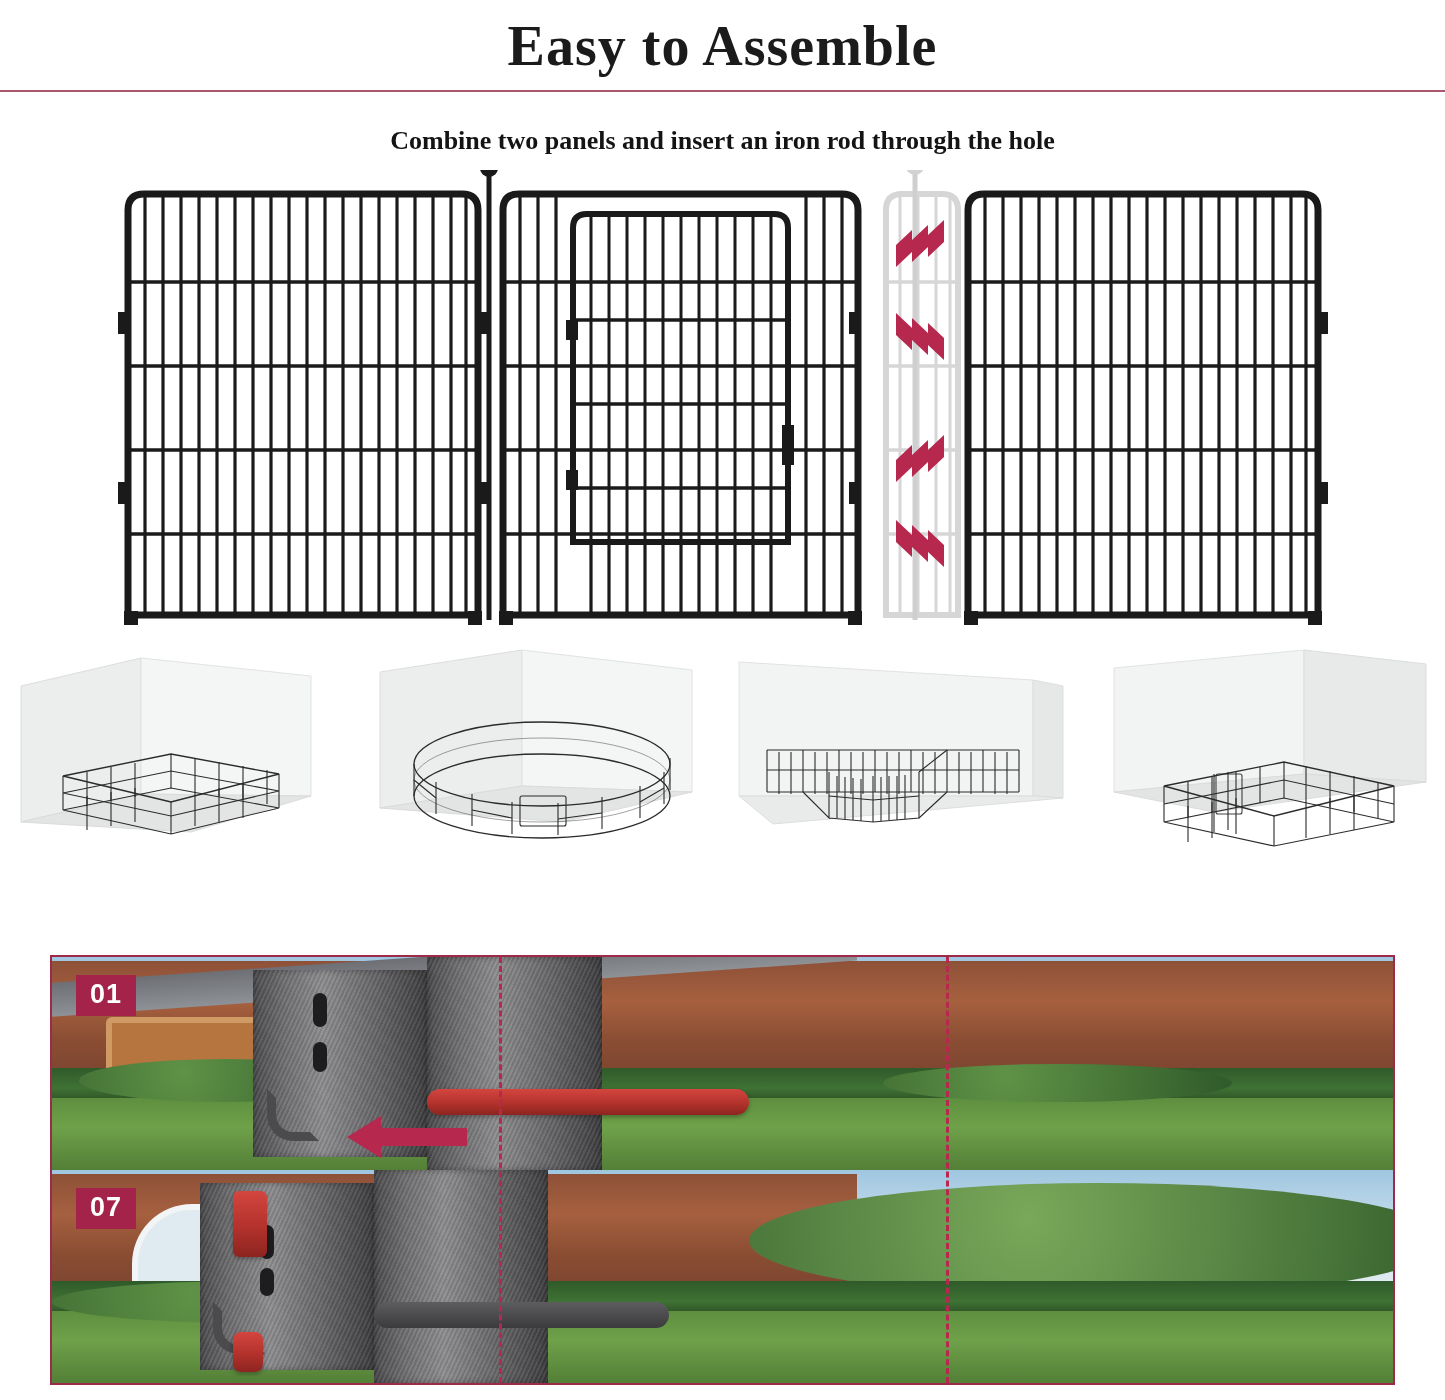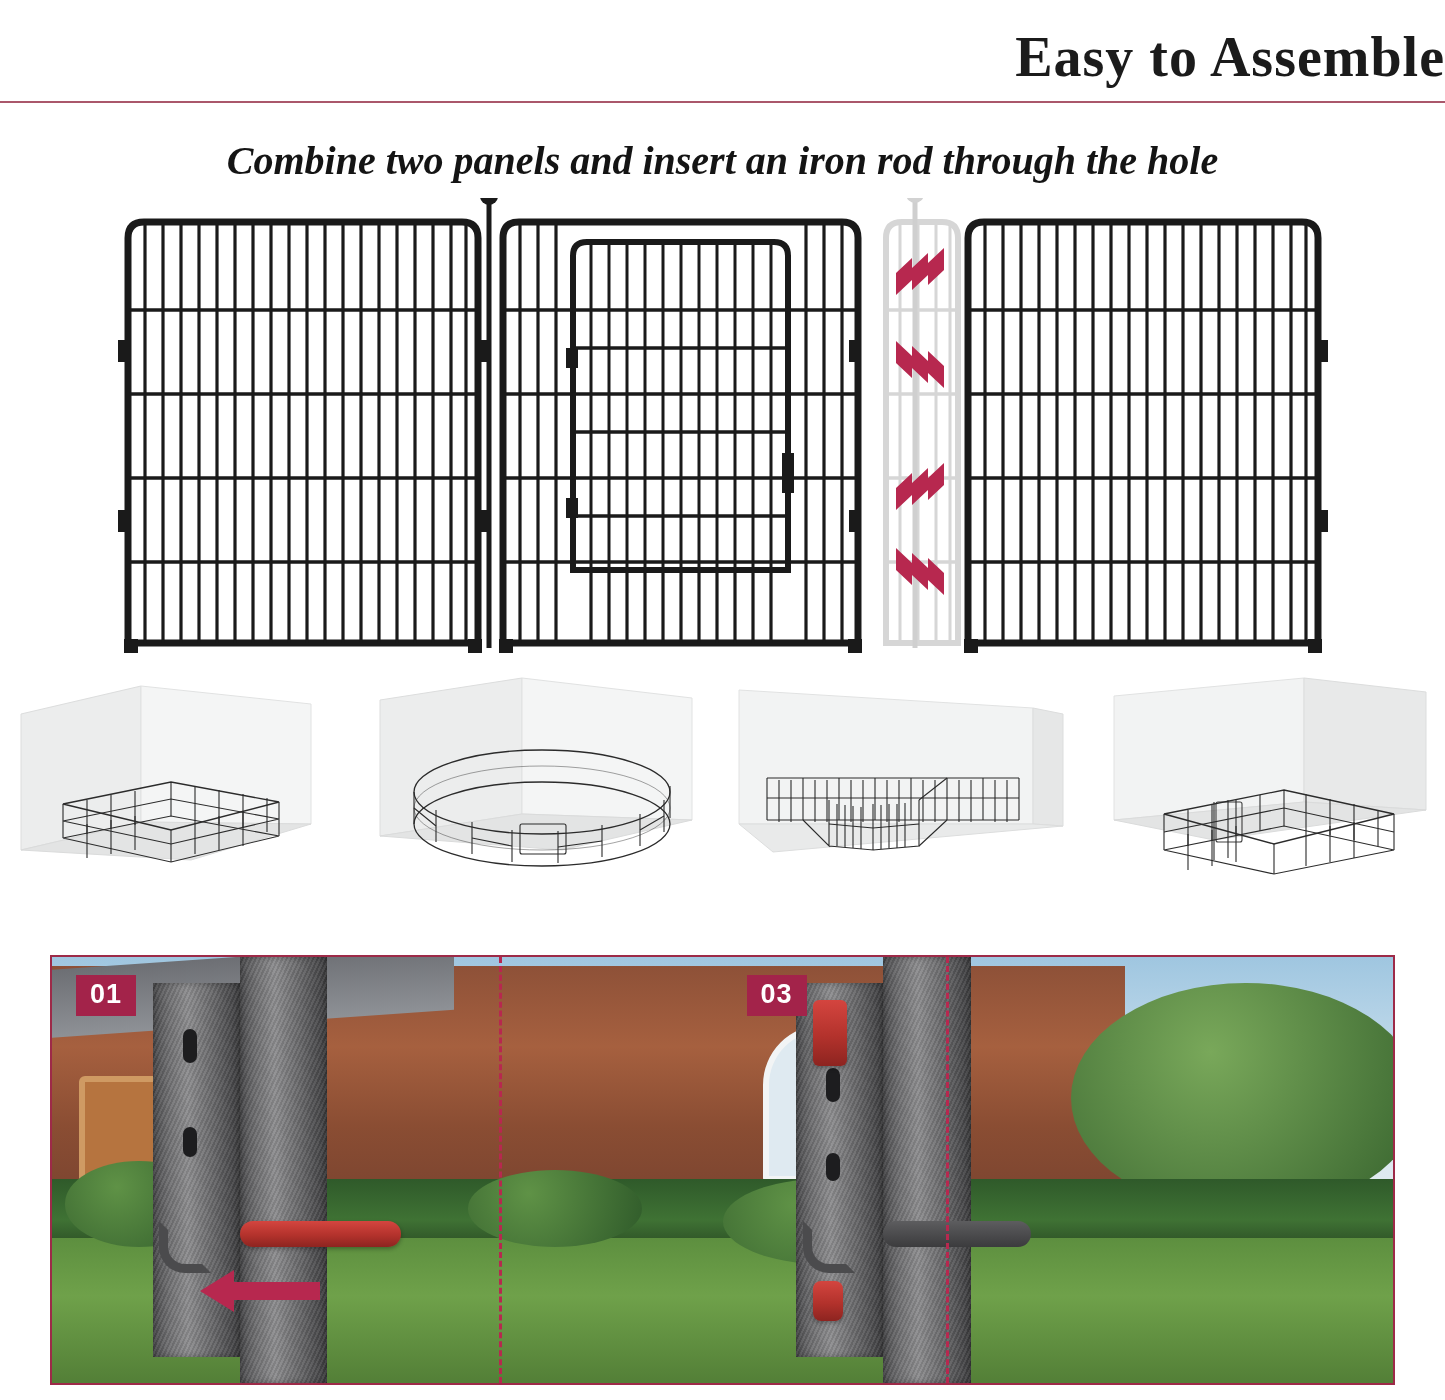--- a/index.html
+++ b/index.html
@@ -7,38 +7,37 @@
     width:1445px;height:1400px;
     background:#ffffff;
     font-family:"Liberation Serif", serif;
     overflow:hidden;
     position:relative;
   }
   .page{position:relative;width:1445px;height:1400px;}
 
   
   .title{
-    text-align:right;
+    text-align:center;
     font-family:"Liberation Serif", serif;
     font-weight:bold;
     font-size:56px;
     letter-spacing:1px;
     color:#1b1b1b;
-    padding-top:19px;
+    padding-top:8px;
     line-height:76px;
   }
   .title-rule{
     width:1445px;height:2px;background:#8e1f3a;opacity:.75;margin-top:6px;
   }
   .subtitle{
     text-align:center;
     font-family:"Liberation Serif", serif;
     font-weight:bold;
-    font-style:italic;
-    font-size:40px;
+    font-size:26px;
     color:#141414;
     margin-top:34px;
   }
 
   
   .panels-wrap{position:relative;width:1445px;height:470px;margin-top:14px;}
   svg{display:block;}
 
   
   .configs{
@@ -51,20 +50,21 @@
 
   
   .photo-strip{
     position:absolute;
     left:50px;top:955px;
     width:1345px;height:430px;
     border:2px solid #9d2a48;
     box-sizing:border-box;
     overflow:hidden;
     display:flex;
+    flex-direction:column;
   }
   .photo-cell{position:relative;flex:1;overflow:hidden;}
   .badge{
     position:absolute;top:18px;left:24px;
     background:#a3234a;color:#fff;
     font-family:"Liberation Sans", sans-serif;
     font-weight:bold;font-size:27px;
     padding:4px 14px 6px 14px;
     letter-spacing:1px;
     z-index:6;
@@ -433,21 +433,21 @@
     <div class="photo-cell">
       <div class="scene">
         <div class="sky"></div>
         <div class="house" style="left:-10%;width:70%;"></div>
         <div class="window" style="left:6%;top:16%;width:22%;height:34%;"></div>
         <div class="tree" style="left:52%;top:6%;width:52%;height:54%;"></div>
         <div class="hedge"></div>
         <div class="lawn"></div>
         <div class="bush" style="left:0%;top:52%;width:30%;height:20%;"></div>
       </div>
-      <div class="badge">03</div>
+      <div class="badge">07</div>
       <div class="post textured" style="left:24%;top:0;width:13%;height:100%;"></div>
       <div class="post textured" style="left:11%;top:6%;width:13%;height:88%;"></div>
       <div class="slot" style="left:15.5%;top:26%;width:14px;height:34px;border-radius:8px;"></div>
       <div class="slot" style="left:15.5%;top:46%;width:14px;height:28px;border-radius:8px;"></div>
       <div class="hook" style="left:12%;top:62%;width:34px;height:34px;"></div>
 
       <div class="latch" style="left:24%;top:62%;width:22%;height:26px;border-radius:13px;"></div>
 
       <div class="rod" style="left:13.5%;top:10%;width:34px;height:66px;border-radius:6px;"></div>
       <div class="rod" style="left:13.5%;top:76%;width:30px;height:40px;border-radius:8px;"></div>

